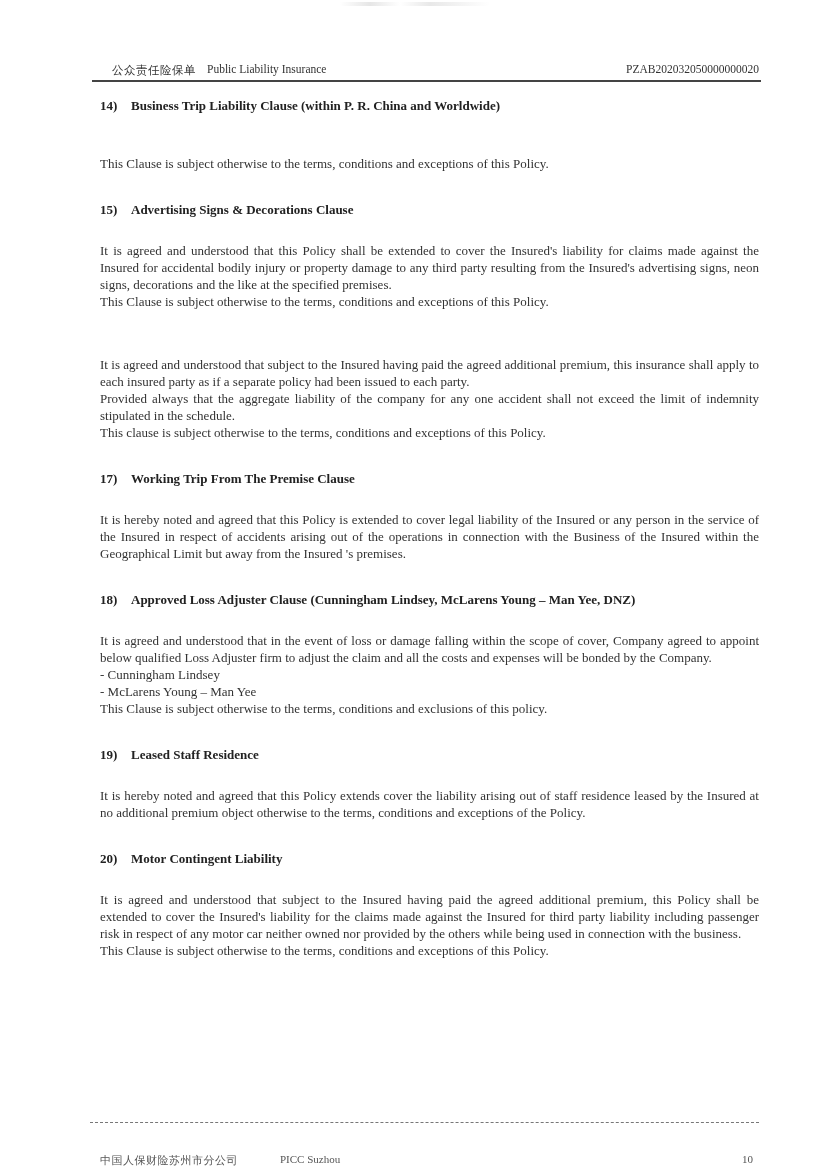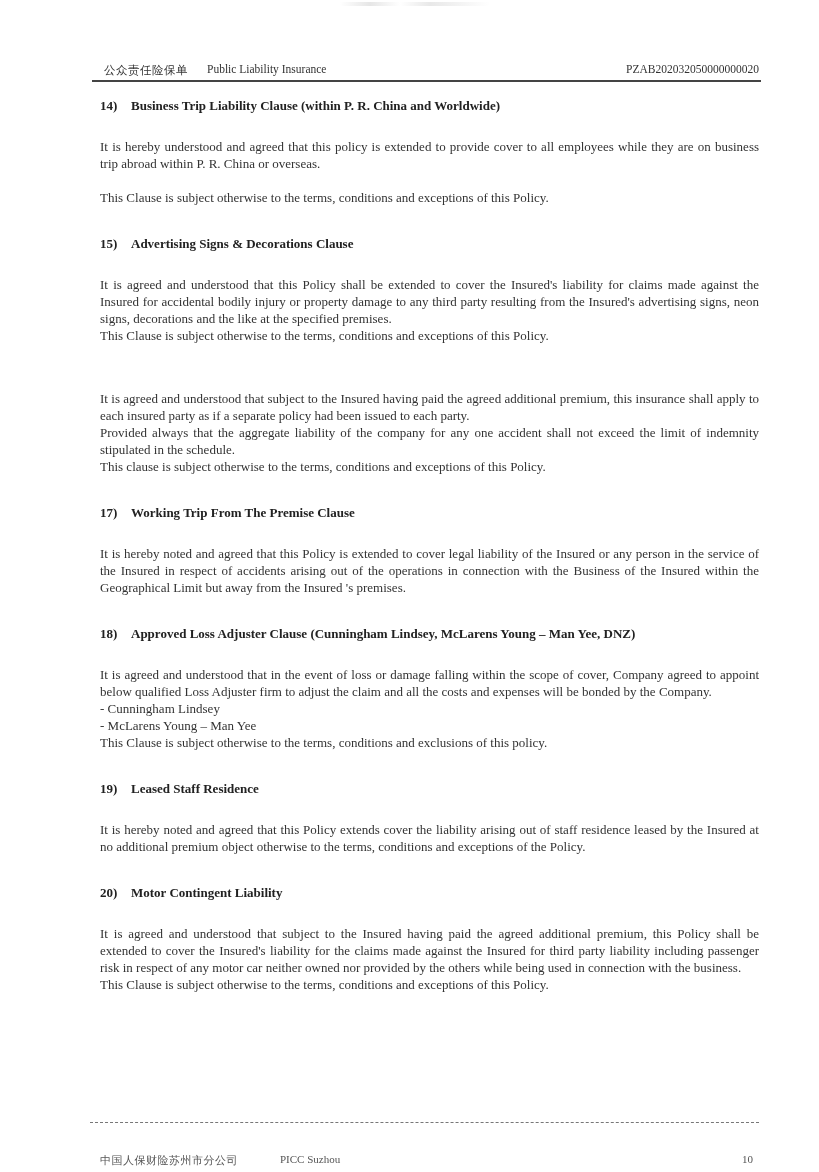--- a/index.html
+++ b/index.html
@@ -2,21 +2,21 @@
 <html><head>
 <meta charset="utf-8">
 <style>
   html, body { margin: 0; padding: 0; background: #ffffff; }
   body { width: 819px; height: 1172px; position: relative; overflow: hidden;
          font-family: "Liberation Serif", serif; color: #2a2a2a; }
   .scan-mark { position: absolute; top: 2px; left: 340px; width: 150px; height: 4px;
                background: linear-gradient(90deg, transparent, #e6e6e6 20%, transparent 40%, #e8e8e8 60%, transparent); }
   .header { position: absolute; left: 100px; right: 60px; top: 63px; height: 16px;
             font-size: 11.5px; color: #333; }
-  .header .cn { position: absolute; left: 4px; top: 0; letter-spacing: 0.5px; }
+  .header .cn { position: absolute; left: 12px; top: 0; letter-spacing: 0.5px; }
   .header .en { position: absolute; left: 107px; top: 0; }
   .header .policy { position: absolute; right: 0; top: 0; }
   .header-rule { position: absolute; left: 92px; right: 58px; top: 80px; height: 2px; background: #444; }
   .content { position: absolute; left: 100px; right: 60px; top: 92px; }
   .clause { margin: 0; font-family: Liberation Serif, serif; }
   .clause h2 { font-size: 13px; font-weight: bold; margin: 4px 0 0 0; height: 20px; line-height: 20px; color: #222; }
   .clause h2 .num { display: inline-block; width: 31px; }
   .clause p { font-size: 13px; line-height: 17px; margin: 0; text-align: justify; color: #333; }
   .gap-lg { height: 22px; }
   .gap-md { height: 17px; }
@@ -38,21 +38,20 @@
   <span class="en">Public Liability Insurance</span>
   <span class="policy">PZAB202032050000000020</span>
 </div>
 <div class="header-rule"></div>
 
 <div class="content">
 
   <section class="clause">
     <h2><span class="num">14)</span><span>Business Trip Liability Clause (within P. R. China and Worldwide)</span></h2>
     <div class="gap-lg"></div>
-    <p>It is hereby understood and agreed that this policy is extended to provide cover to all employees while they are on business trip abroad within P. R. China or overseas.</p>
     <div class="gap-md"></div>
     <p>This Clause is subject otherwise to the terms, conditions and exceptions of this Policy.</p>
   </section>
   <div class="gap-sec"></div>
 
   <section class="clause">
     <h2><span class="num">15)</span><span>Advertising Signs &amp; Decorations Clause</span></h2>
     <div class="gap-lg"></div>
     <p>It is agreed and understood that this Policy shall be extended to cover the Insured's liability for claims made against the Insured for accidental bodily injury or property damage to any third party resulting from the Insured's advertising signs, neon signs, decorations and the like at the specified premises.</p>
     <p>This Clause is subject otherwise to the terms, conditions and exceptions of this Policy.</p>

